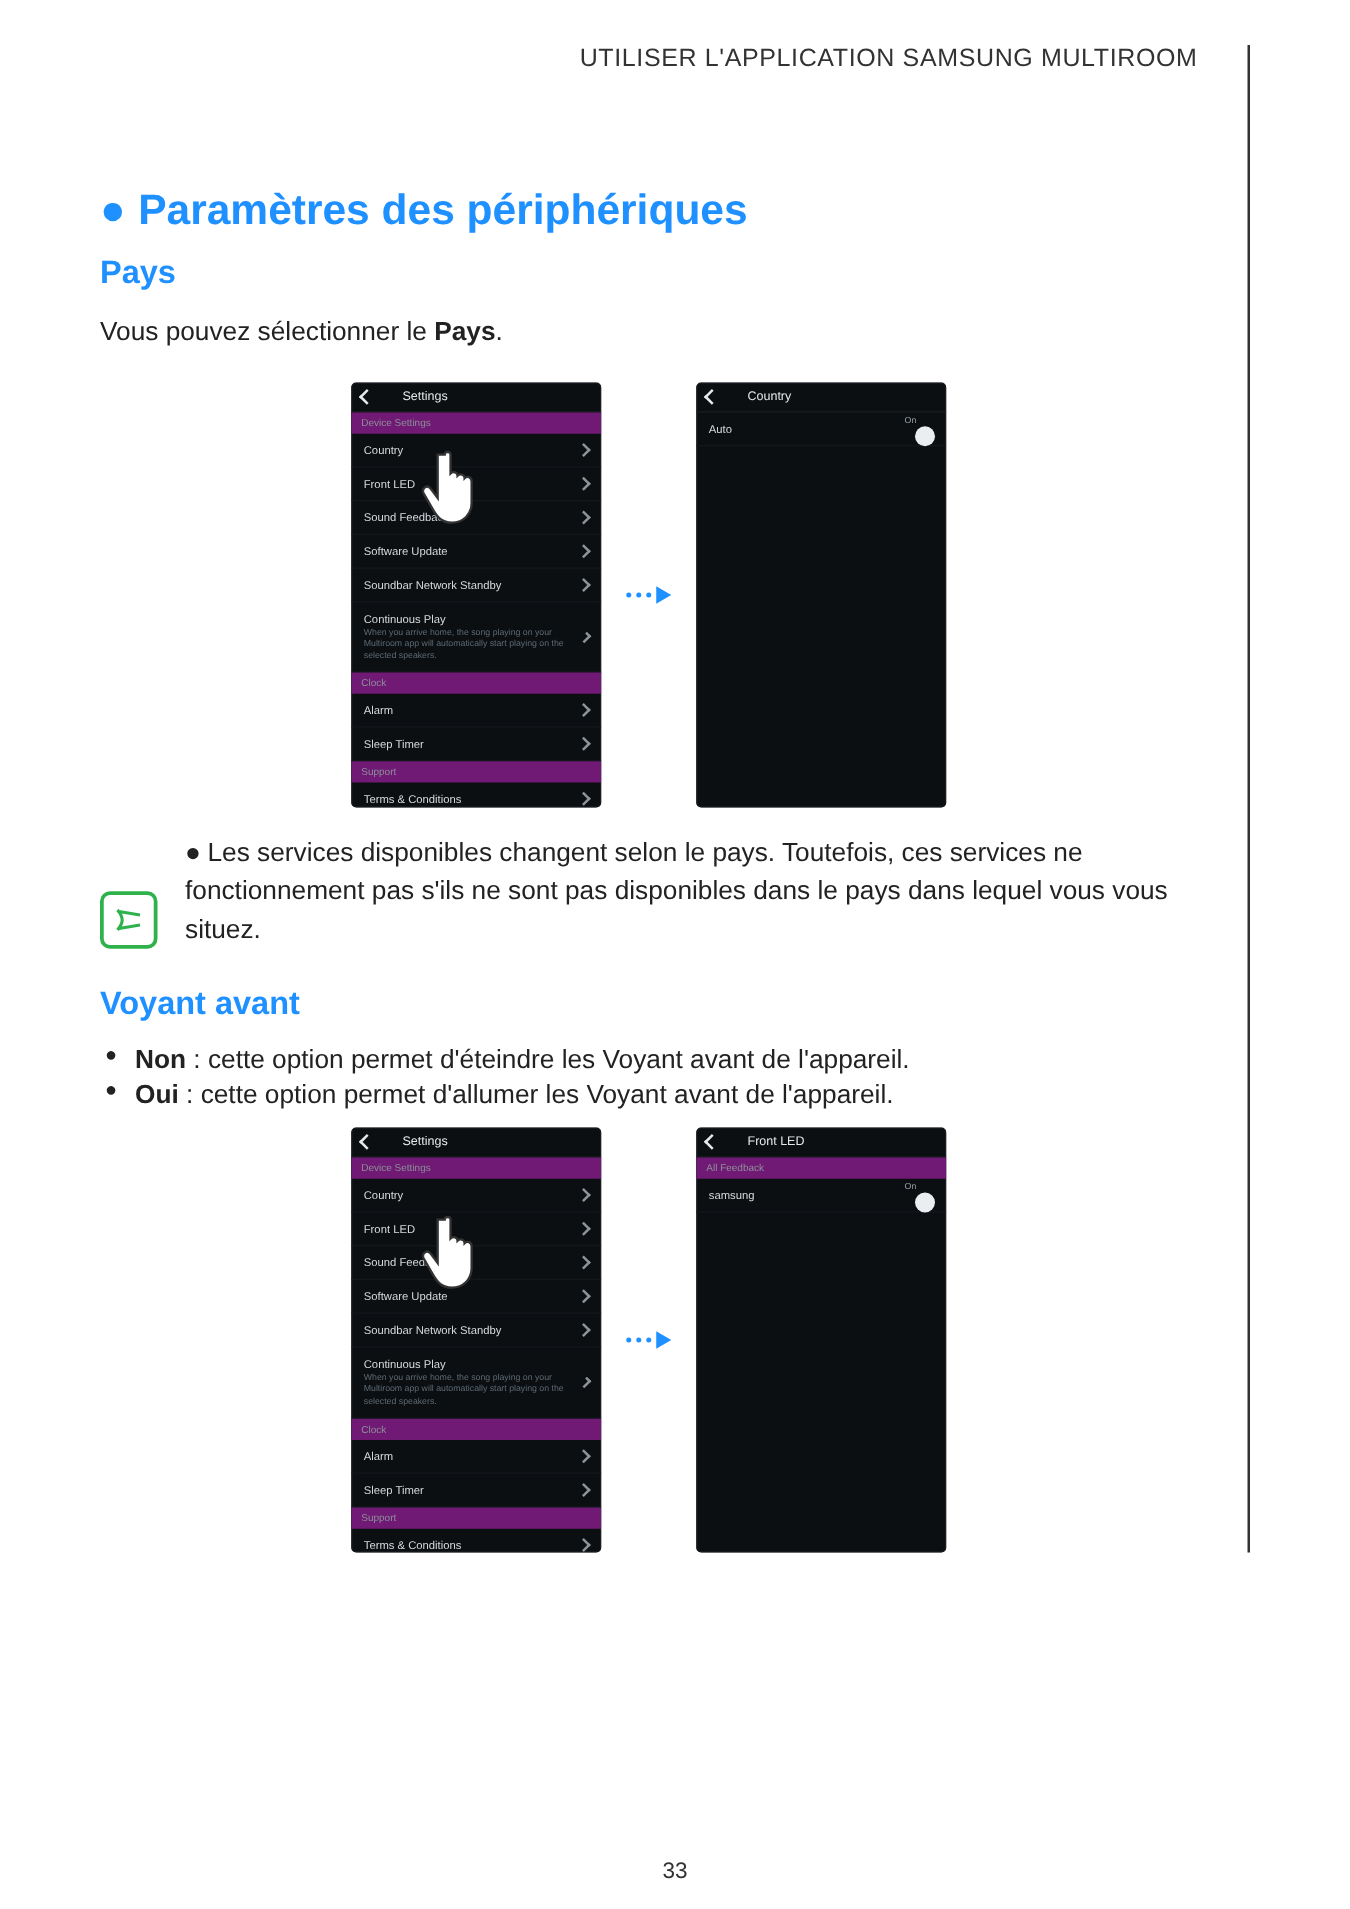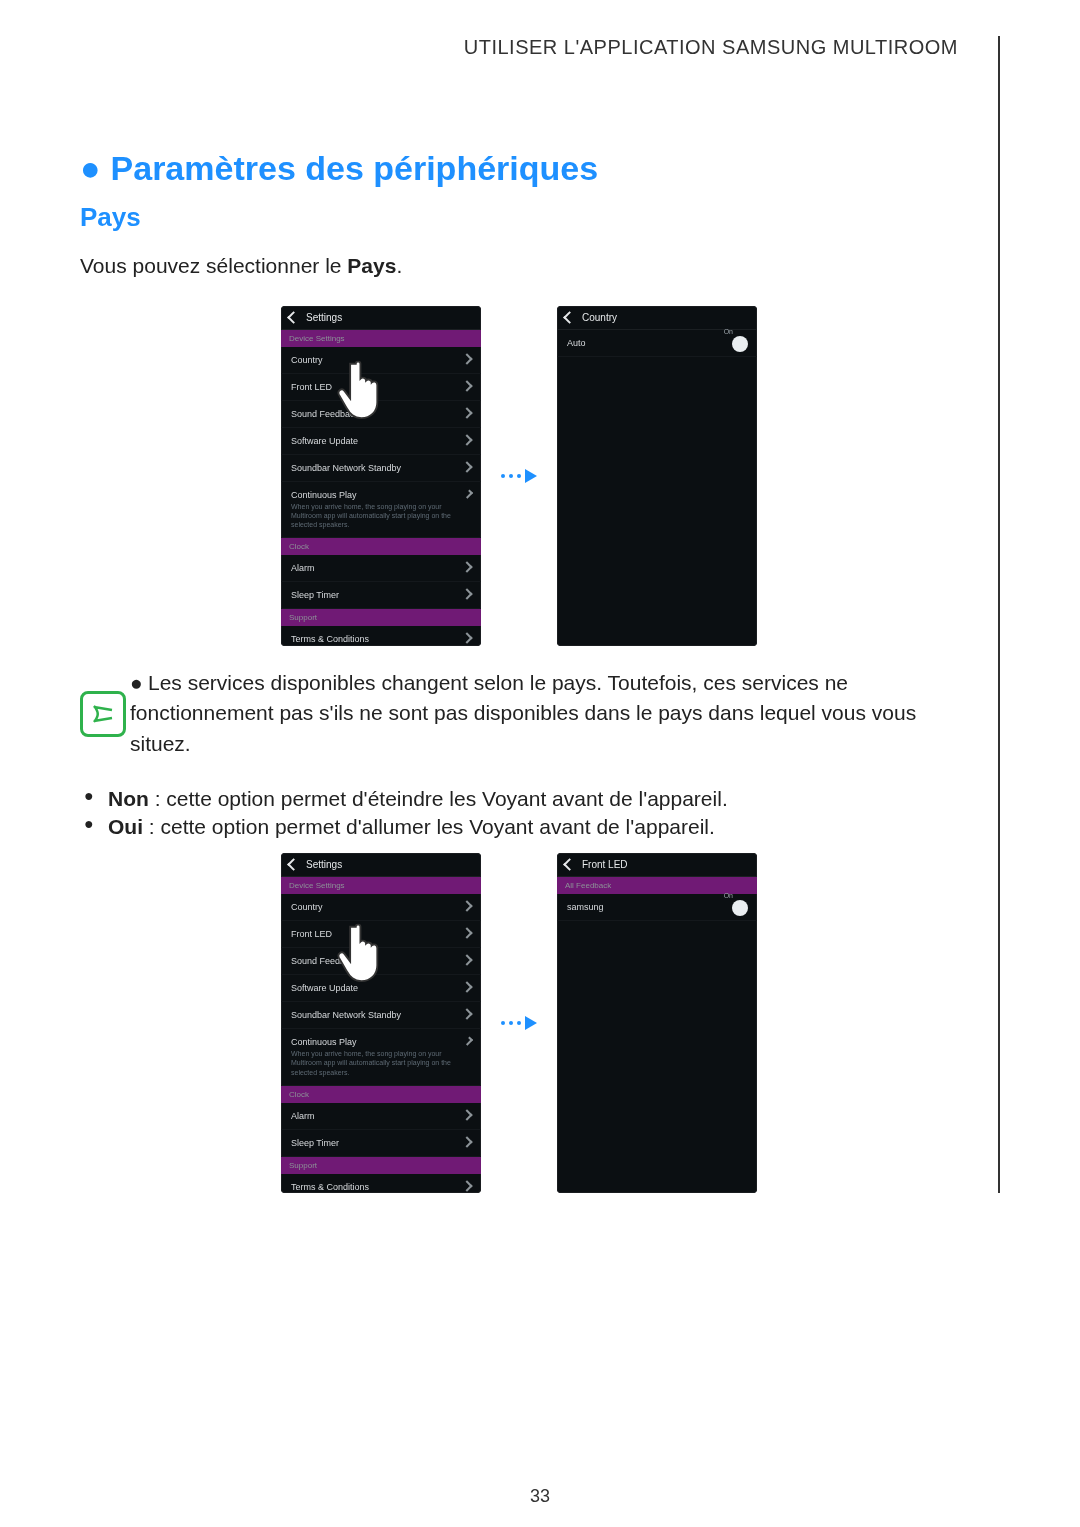--- a/index.html
+++ b/index.html
@@ -6,36 +6,36 @@
   .page{width:1080px;min-height:1527px;margin:0 auto;position:relative;box-sizing:border-box;padding:30px 80px 60px 80px}
   .right-rule{border-right:2px solid #333;padding-right:40px}
   .running-head{text-align:right;font-size:20px;letter-spacing:.5px;color:#333;margin-bottom:90px;margin-top:6px}
   .h1{color:#1e90ff;font-size:34px;font-weight:600;margin:0 0 14px 0}
   .h1 .bullet{color:#1e90ff;margin-right:10px}
   .h2{color:#1e90ff;font-size:26px;font-weight:600;margin:0 0 18px 0}
   .body-text{font-size:21px;margin-bottom:28px}
   .bold{font-weight:700}
   .screens-row{display:flex;align-items:center;justify-content:center;gap:20px;margin:6px 0 22px 0}
   .phone{width:200px;height:340px;background:#0b0f12;border-radius:4px;overflow:hidden;color:#cfd3d6;font-size:9px;position:relative;box-shadow:0 0 0 1px #1a1d20 inset}
-  .ph-header{display:flex;align-items:center;gap:8px;padding:6px 8px;color:#e6e8ea;font-size:10px;border-bottom:1px solid #1b1f22}
+  .ph-header{display:flex;align-items:center;gap:24px;padding:6px 8px;color:#e6e8ea;font-size:10px;border-bottom:1px solid #1b1f22}
   .chev-left{display:inline-block;width:7px;height:7px;border-left:2px solid #e6e8ea;border-bottom:2px solid #e6e8ea;transform:rotate(45deg)}
   .ph-section{background:#701a75;color:#8c9197;padding:4px 8px;font-size:8px}
-  .ph-row{display:flex;justify-content:space-between;padding:8px 10px;border-bottom:1px solid #14181c}
+  .ph-row{display:flex;align-items:center;justify-content:space-between;padding:8px 10px;border-bottom:1px solid #14181c}
   .ph-row .label{color:#d7dadd}
   .ph-row .sub{display:block;color:#5e6a74;font-size:7px;line-height:1.3;margin-top:2px}
   .chev{display:inline-block;width:6px;height:6px;border-right:2px solid #8d9499;border-top:2px solid #8d9499;transform:rotate(45deg)}
   .toggle{position:relative;width:28px;height:12px;border-radius:8px;background:#2c3136}
   .toggle::after{content:"";position:absolute;right:-1px;top:-2px;width:16px;height:16px;border-radius:50%;background:#eaeef1}
   .toggle-label{position:absolute;right:14px;top:-10px;font-size:7px;color:#9aa2a8}
   .arrow-dots{display:flex;align-items:center;gap:4px}
   .arrow-dots .dot{width:4px;height:4px;border-radius:50%;background:#1e90ff}
   .arrow-dots .tri{width:0;height:0;border-top:7px solid transparent;border-bottom:7px solid transparent;border-left:12px solid #1e90ff}
   .hand{position:absolute;left:56px;top:50px;width:60px;height:66px}
   .hand svg{width:100%;height:100%}
-  .note-row{display:flex;align-items:center;gap:4px;margin:10px 0 28px 0}
+  .note-row{display:flex;align-items:flex-end;gap:22px;margin:10px 0 28px 0}
   .note-icon{flex:0 0 auto;width:40px;height:40px;border:3px solid #2fb24c;border-radius:8px;display:flex;align-items:center;justify-content:center;color:#2fb24c}
   .note-icon svg{width:24px;height:24px}
   .note-text{font-size:21px;line-height:1.45}
   .note-text .li-bullet{display:inline-block;width:18px}
   .ul{list-style:none;padding:0;margin:0 0 14px 0}
   .ul li{font-size:21px;margin:4px 0;padding-left:28px;position:relative}
   .ul li::before{content:"●";position:absolute;left:4px;top:0;font-size:16px;color:#222}
   .pagenum{position:absolute;bottom:20px;left:0;right:0;text-align:center;font-size:18px;color:#333}
   .hand2{top:66px}
 </style>
@@ -136,20 +136,21 @@
       <div class="note-icon">
         <svg viewBox="0 0 24 24" fill="none" stroke="#2fb24c" stroke-width="2.5">
             <path d="M3 4c5 6 5 10 0 16M3 5l18 3M3 19l18-3"></path>
           </svg>
       </div>
       <div class="note-text">
         <span class="li-bullet">●</span><span>Les services disponibles changent selon le pays. Toutefois, ces services ne fonctionnement pas s'ils ne sont pas disponibles dans le pays dans lequel vous vous situez.</span>
       </div>
     </div>
 
+    <h2 class="h2">Voyant avant</h2>
 
     <ul class="ul">
       <li><span class="bold">Non</span><span> : cette option permet d'éteindre les Voyant avant de l'appareil.</span></li>
       <li><span class="bold">Oui</span><span> : cette option permet d'allumer les Voyant avant de l'appareil.</span></li>
     </ul>
 
     <div class="screens-row">
       <div class="phone">
         <div class="ph-header">
           <span class="chev-left"></span>

